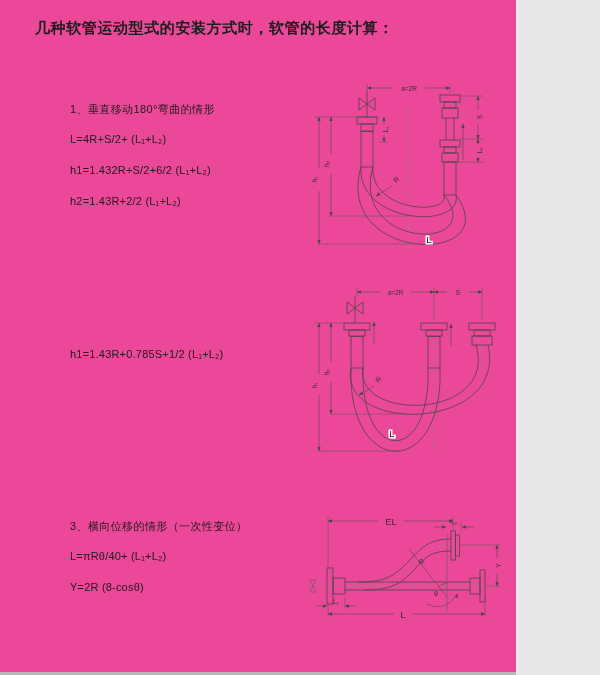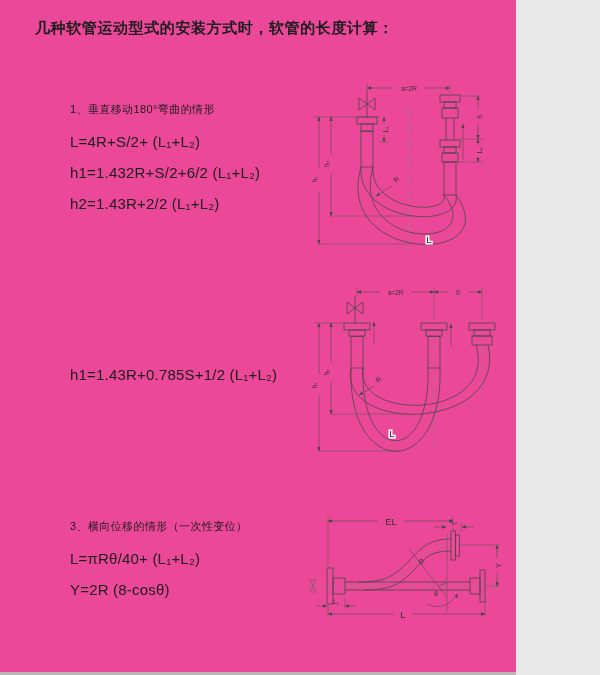--- a/index.html
+++ b/index.html
@@ -3,21 +3,21 @@
 <meta charset="utf-8">
 <style>
   html,body { margin:0; padding:0; background:#e8e8e8; }
   .page {
     position:relative; width:516px; height:675px; background:#ec4899;
     font-family:"Liberation Sans","DejaVu Sans",sans-serif; color:#1c1c1c;
     overflow:hidden;
   }
   .title { position:absolute; left:35px; top:19px; font-size:15px; font-weight:bold; letter-spacing:0.6px; }
   .sec-heading { position:absolute; left:47px; font-size:11px; font-weight:normal; letter-spacing:0.4px;margin-left:23px; }
-  .formula { position:absolute; left:70px; font-size:15px; letter-spacing:0.2px;text-align:right; }
+  .formula { position:absolute; left:70px; font-size:11px; letter-spacing:0.2px;text-align:right; }
   .dsvg { position:absolute; }
   .d1 { left:305px; top:72px; }
   .d2 { left:312px; top:282px; }
   .d3 { left:300px; top:500px; }
   .page-edge { position:absolute; left:0; right:0; bottom:0; height:3px; background:#b8b8b8; }
 
   
   .ln  { stroke:#474747; stroke-width:0.8; fill:none; }
   .thn { stroke:#5a5a5a; stroke-width:0.55; fill:none; }
   .dim { stroke:#4d4d4d; stroke-width:0.6; fill:none; }
@@ -32,21 +32,21 @@
 
 <div class="page">
 
   <div class="title">几种软管运动型式的安装方式时，软管的长度计算：</div>
 
   <div class="sec-heading" style="top:102px">1、垂直移动180°弯曲的情形</div>
   <div class="formula" style="top:133px">L=4R+S/2+ (L₁+L₂)</div>
   <div class="formula" style="top:164px">h1=1.432R+S/2+6/2 (L₁+L₂)</div>
   <div class="formula" style="top:195px">h2=1.43R+2/2 (L₁+L₂)</div>
 
-  <div class="formula" style="top:366px">h1=1.43R+0.785S+1/2 (L₁+L₂)</div>
+  <div class="formula" style="top:348px">h1=1.43R+0.785S+1/2 (L₁+L₂)</div>
 
   <div class="sec-heading" style="top:519px">3、横向位移的情形（一次性变位）</div>
   <div class="formula" style="top:550px">L=πRθ/40+ (L₁+L₂)</div>
   <div class="formula" style="top:581px">Y=2R (8-cosθ)</div>
 
   <svg class="dsvg d1" width="230" height="185" viewBox="0 0 230 185">
     <defs>
       <marker id="ar1" viewBox="0 0 10 10" refX="8.5" refY="5" markerWidth="8" markerHeight="8" orient="auto-start-reverse">
         <path d="M0,1.5 L9,5 L0,8.5 Z" fill="#474747"></path>
       </marker>

